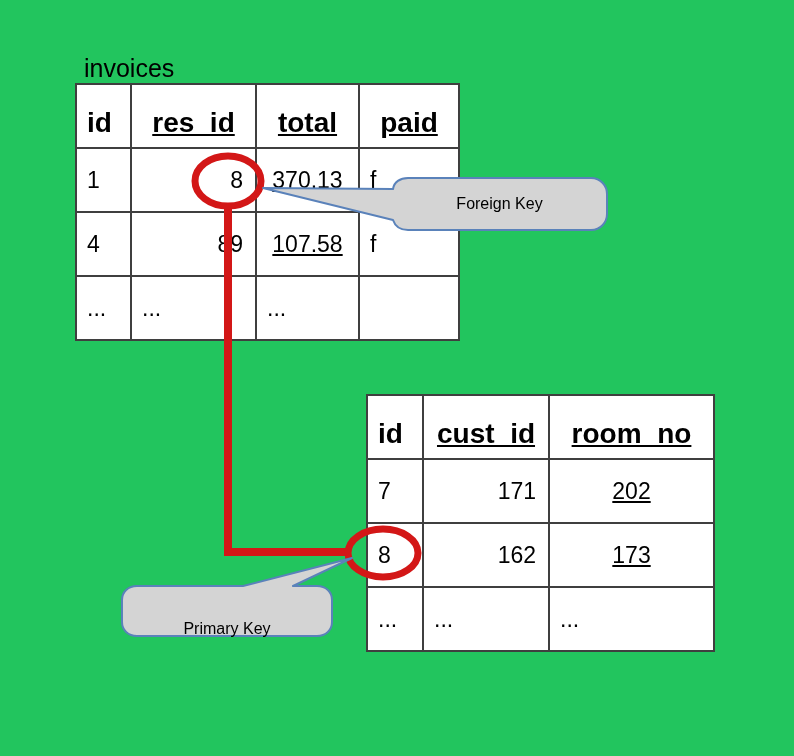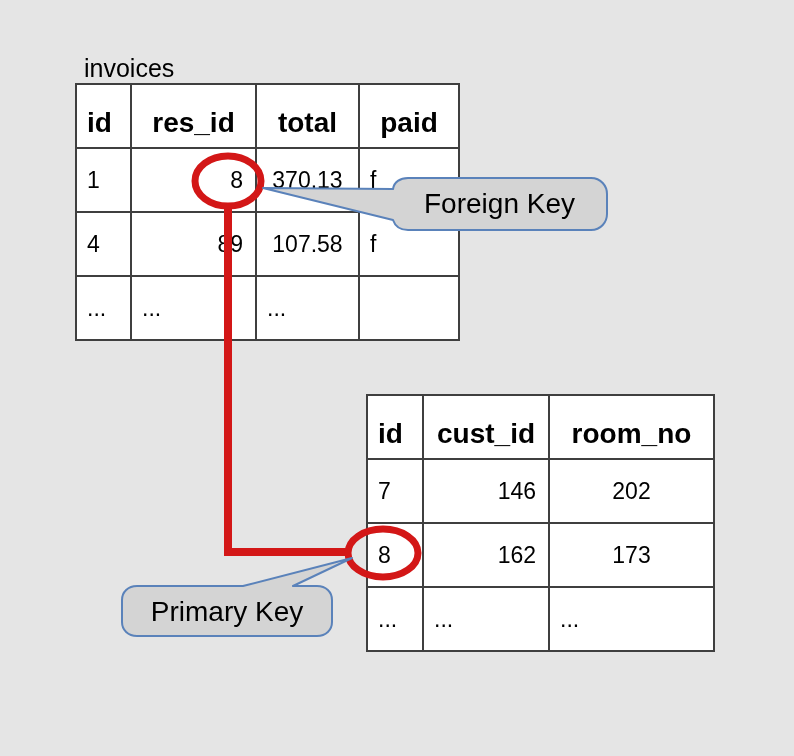--- a/index.html
+++ b/index.html
@@ -3,53 +3,53 @@
 <meta charset="utf-8">
 <style>
   :root{
     --red:#d31717;
     --callout-fill:#d4d4d4;
     --callout-border:#5a82ba;
     --table-border:#3f3f3f;
   }
   html,body{margin:0;padding:0;background:#fff;}
   .canvas{
-    position:relative;width:794px;height:756px;background:#e5e5e5;overflow:hidden;
+    position:relative;width:794px;height:756px;background:#22c55e;overflow:hidden;
     font-family:"Liberation Sans","DejaVu Sans",sans-serif;color:#000;
   }
   .tbl-label{position:absolute;font-size:25px;line-height:28px;white-space:nowrap;}
   #invoices-label{left:84px;top:54px;}
   #reservations-label{left:374px;top:360px;}
 
   table.dbtable{position:absolute;border-collapse:collapse;table-layout:fixed;background:#fff;}
   #invoices-table{left:75px;top:83px;width:383px;}
   #reservations-table{left:366px;top:394px;width:347px;}
   .dbtable th,.dbtable td{
     border:2px solid var(--table-border);
     overflow:hidden;white-space:nowrap;vertical-align:middle;padding:0;
   }
   .dbtable thead tr{height:64px;}
   .dbtable tbody tr{height:64px;}
   .dbtable th{font-size:28px;font-weight:bold;padding-top:14px;margin-left:13px;}
   .dbtable td{font-size:23px;}
   .al{text-align:left;padding-left:10px !important;}
   .ar{text-align:right;padding-right:12px !important;}
-  .ac{text-align:center;}
+  .ac{text-align:center;text-decoration:underline;}
 
   svg.overlay{position:absolute;left:0;top:0;pointer-events:none;}
   .rel-line{fill:none;stroke:var(--red);stroke-width:8;stroke-linejoin:miter;}
   .key-circle{fill:none;stroke:var(--red);stroke-width:7;}
   .callout{fill:var(--callout-fill);stroke:var(--callout-border);stroke-width:2;stroke-linejoin:round;}
 
   .callout-text{
     position:absolute;display:flex;align-items:center;justify-content:center;
-    font-size:28px;line-height:28px;white-space:nowrap;
+    font-size:16px;line-height:28px;white-space:nowrap;
   }
   #fk-label{left:392px;top:178px;width:215px;height:52px;}
-  #pk-label{left:122px;top:587px;width:210px;height:50px;}
+  #pk-label{left:122px;top:604px;width:210px;height:50px;}
 </style>
 </head>
 <body>
 
 <div class="canvas">
 
   <div class="tbl-label" id="invoices-label">invoices</div>
   <table class="dbtable" id="invoices-table">
     <colgroup>
         <col style="width: 55px;">
@@ -96,21 +96,21 @@
     <thead>
         <tr>
           <th class="al">id</th>
           <th class="ac">cust_id</th>
           <th class="ac">room_no</th>
         </tr>
       </thead>
     <tbody>
         <tr>
           <td class="al">7</td>
-          <td class="ar">146</td>
+          <td class="ar">171</td>
           <td class="ac">202</td>
         </tr>
         <tr>
           <td class="al">8</td>
           <td class="ar">162</td>
           <td class="ac">173</td>
         </tr>
         <tr>
           <td class="al">...</td>
           <td class="al">...</td>

